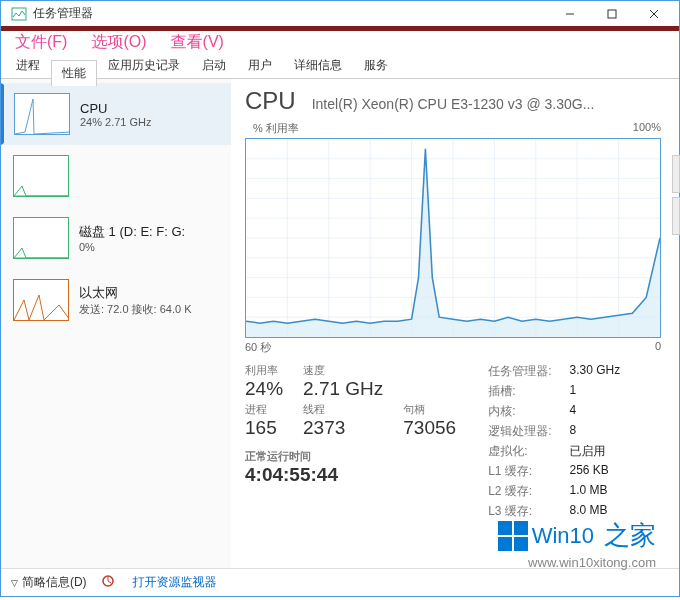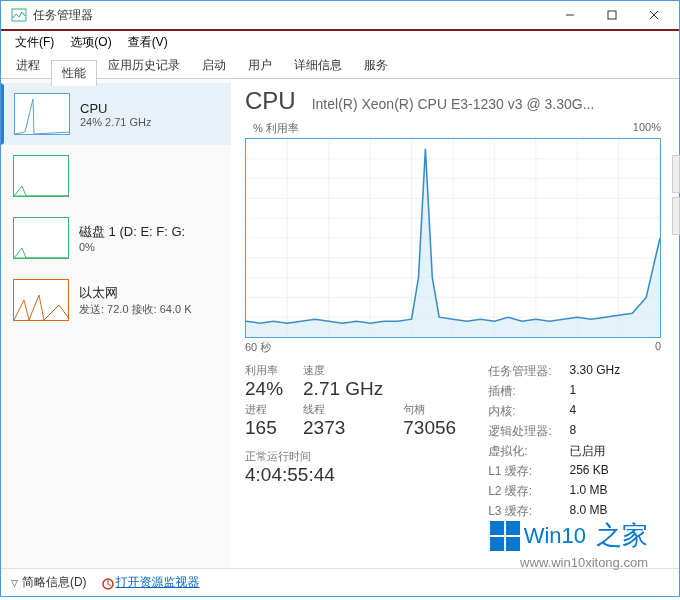--- a/index.html
+++ b/index.html
@@ -1,23 +1,23 @@
 <!DOCTYPE html>
 <html><head>
 <meta charset="utf-8">
 <style>
 * { box-sizing: border-box; margin: 0; padding: 0; font-family: "Segoe UI", "Microsoft YaHei", sans-serif; }
 body { width: 680px; height: 600px; background: #fff; overflow: hidden; position: relative; }
 .window { width: 680px; height: 597px; border: 1px solid #4a9ae0; background: #fff; display: flex; flex-direction: column; }
-.titlebar { height: 30px; display: flex; align-items: center; padding: 0 4px; border-bottom: 2px solid #7f1d1d; }
+.titlebar { height: 30px; display: flex; align-items: center; padding: 0 4px; border-bottom: 5px solid #7f1d1d; }
 .titlebar-icon { width: 16px; height: 16px; margin: 0 6px; }
 .titlebar-title { font-size: 12px; color: #333; flex: 1; }
 .win-controls { display: flex; }
 .win-btn { width: 42px; height: 28px; display: flex; align-items: center; justify-content: center; color: #555; font-size: 11px; }
-.menubar { height: 22px; display: flex; align-items: center; padding: 0 6px; font-size: 12px; color: #000000; gap: 0; }
+.menubar { height: 22px; display: flex; align-items: center; padding: 0 6px; font-size: 16px; color: #ec4899; gap: 8px; }
 .menubar span { padding: 2px 8px; }
 .tabs { height: 26px; display: flex; align-items: flex-end; padding-left: 4px; font-size: 12px; border-bottom: 1px solid #ccc; }
 .tab { padding: 4px 10px; border: 1px solid transparent; border-bottom: none; cursor: pointer; color: #333; }
 .tab.active { border-color: #ccc; background: #fff; position: relative; top: 8px; }
 .content { flex: 1; display: flex; overflow: hidden; }
 .sidebar { width: 230px; background: #fafafa; padding: 4px 0; overflow-y: auto; }
 .side-item { display: flex; padding: 8px 10px; gap: 10px; cursor: pointer; border: 2px solid transparent; }
 .side-item.selected { background: #e8f0f8; border-left: 3px solid #2f7dd1; }
 .side-item.highlighted { outline: 3px solid red; outline-offset: -3px; }
 .thumb { width: 56px; height: 42px; border: 1px solid #5a9fd4; background: #fff; position: relative; overflow: hidden; }
@@ -35,26 +35,26 @@
 .graph svg { width: 100%; height: 100%; display: block; }
 .graph-btm { display: flex; justify-content: space-between; font-size: 11px; color: #666; margin: 2px 0 8px; }
 .stats { display: flex; gap: 32px; }
 .stat-col-left { display: grid; grid-template-columns: auto auto auto; column-gap: 20px; row-gap: 2px; }
 .stat-label { font-size: 11px; color: #777; }
 .stat-val { font-size: 19px; color: #333; }
 .stat-block { display: flex; flex-direction: column; }
 .right-stats { display: grid; grid-template-columns: auto auto; column-gap: 18px; row-gap: 3px; font-size: 12px; }
 .rs-label { color: #777; }
 .rs-val { color: #222; }
-.uptime { margin-top: 10px; }
+.uptime { margin-top: 10px; font-weight: bold; }
 .statusbar { height: 28px; border-top: 1px solid #ddd; display: flex; align-items: center; padding: 0 10px; font-size: 12px; gap: 14px; }
-.sb-link { color: #0066cc; display: flex; align-items: flex-end; gap: 1px; text-decoration: underline; }
+.sb-link { color: #0066cc; display: flex; align-items: flex-start; gap: 18px; }
 .sb-btn { display: flex; align-items: center; gap: 4px; color: #333; }
 .chev { font-size: 9px; }
-.watermark { position: absolute; right: 32px; bottom: 30px; text-align: right; pointer-events: none; }
+.watermark { position: absolute; right: 24px; bottom: 30px; text-align: right; pointer-events: none; }
 .watermark-logo { display: inline-flex; align-items: center; gap: 4px; font-size: 22px; color: #0078d4; font-weight: 500; }
 .wm-squares { display: inline-grid; grid-template-columns: 14px 14px; grid-template-rows: 14px 14px; gap: 2px; }
 .wm-squares span { background: #0078d4; }
 .wm-sub { font-size: 26px; color: #0078d4; margin-left: 6px; }
 .watermark-url { font-size: 13px; color: #888; margin-top: 2px; }
 .rside-strip { position: absolute; right: 0; top: 155px; width: 8px; height: 80px; }
 .rside-strip div { height: 38px; background: #eee; border: 1px solid #ccc; margin-bottom: 4px; }
 </style>
 </head>
 <body>

